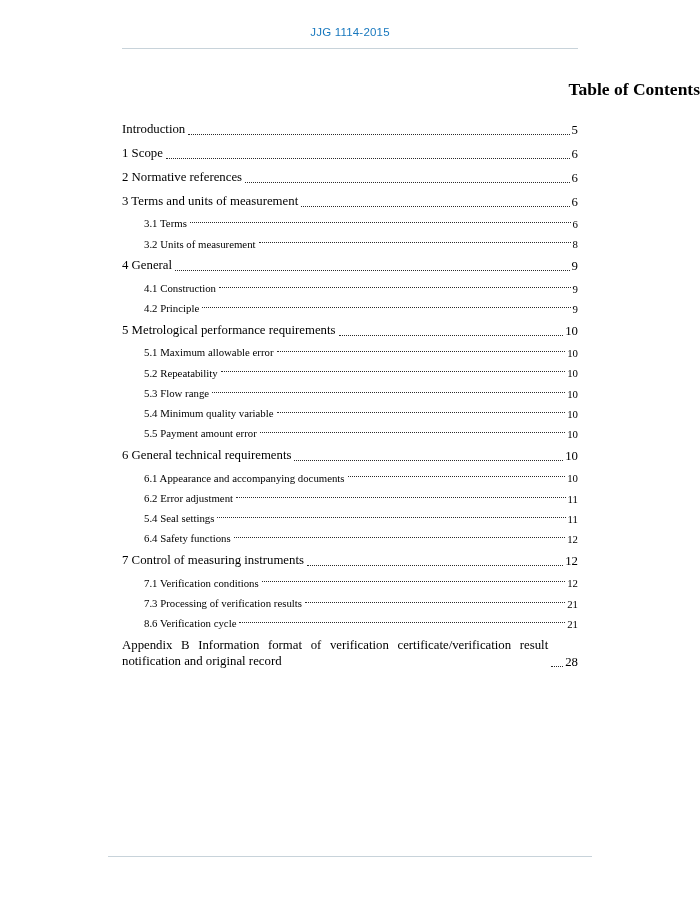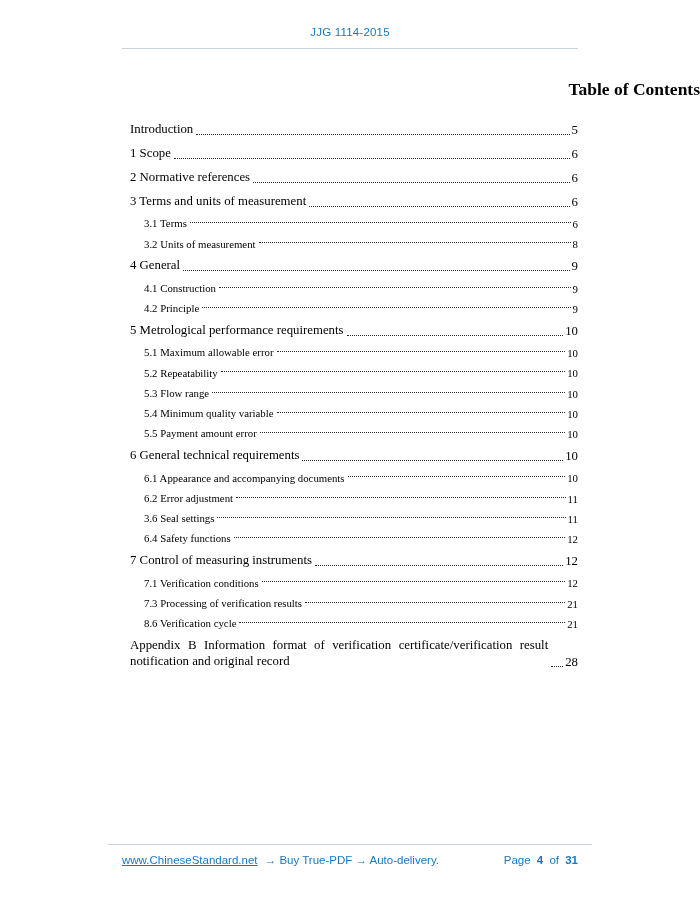--- a/index.html
+++ b/index.html
@@ -42,21 +42,20 @@
     font-weight: bold;
     font-family: "Liberation Serif", serif;
   }
   
   .toc {
     margin: 0 122px;
   }
   .toc-row {
     display: flex;
     align-items: flex-end;
-    margin-left: 8px;
   }
   .toc-row.level-1 {
     font-size: 12.8px;
     padding: 4px 0;
   }
   .toc-row.level-2 {
     font-size: 10.8px;
     padding: 3.4px 0;
     margin-left: 22px;
     align-items: center;
@@ -224,21 +223,21 @@
       <span class="toc-page">10</span>
     </div>
 
     <div class="toc-row level-2">
       <span class="toc-label">6.2 Error adjustment</span>
       <span class="leader"></span>
       <span class="toc-page">11</span>
     </div>
 
     <div class="toc-row level-2">
-      <span class="toc-label">3.6 Seal settings</span>
+      <span class="toc-label">5.4 Seal settings</span>
       <span class="leader"></span>
       <span class="toc-page">11</span>
     </div>
 
     <div class="toc-row level-2">
       <span class="toc-label">6.4 Safety functions</span>
       <span class="leader"></span>
       <span class="toc-page">12</span>
     </div>
 
@@ -270,27 +269,15 @@
 
     <div class="toc-row level-1">
       <span class="toc-label">Appendix B Information format of verification certificate/verification result notification and original record</span>
       <span class="leader"></span>
       <span class="toc-page">28</span>
     </div>
   </div>
 
   <div class="footer">
     <hr class="rule">
-    <div class="footer-row">
-      <div class="footer-left">
-        <a class="footer-link">www.ChineseStandard.net</a>
-        <span class="footer-tagline">→ Buy True-PDF → Auto-delivery.</span>
-      </div>
-      <div class="page-indicator">
-        <span>Page</span>
-        <span class="bold">4</span>
-        <span>of</span>
-        <span class="bold">31</span>
-      </div>
-    </div>
   </div>
 
 </div>
 
 </body></html>

